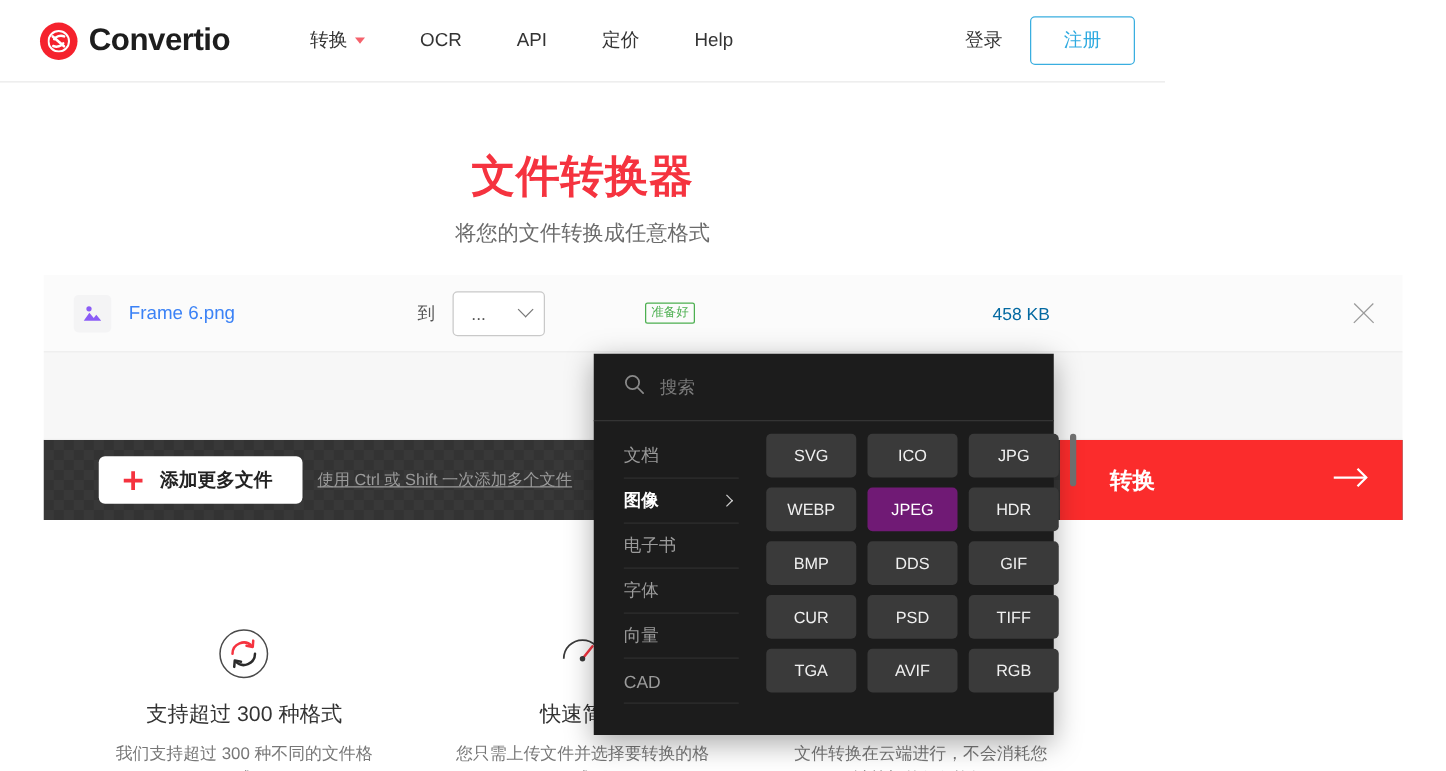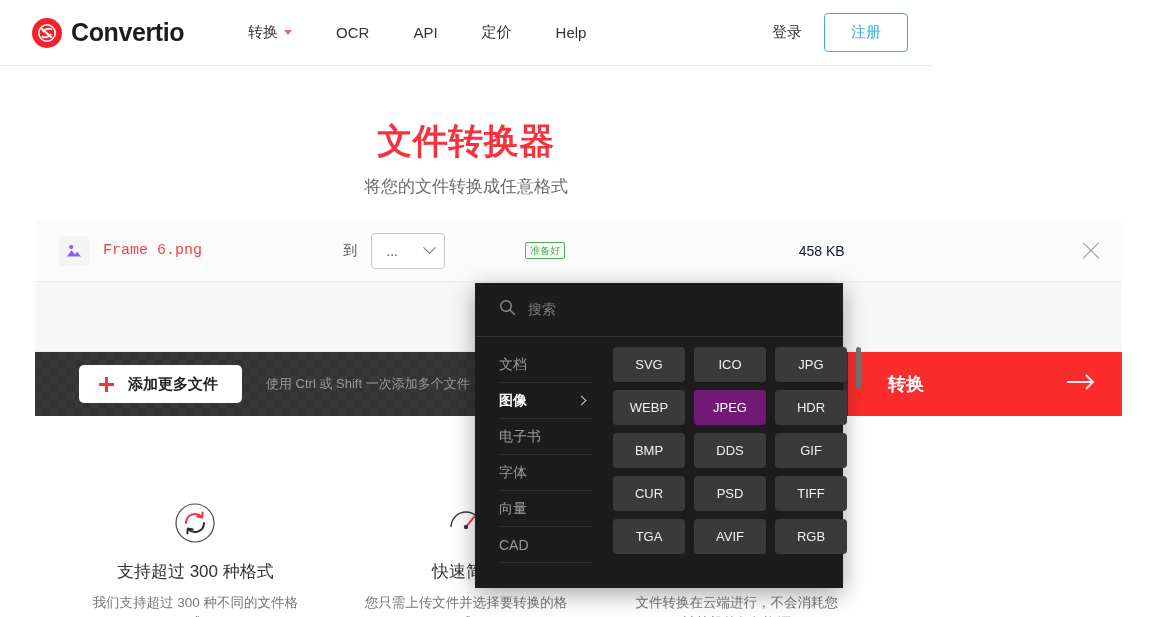--- a/index.html
+++ b/index.html
@@ -79,21 +79,21 @@
     padding: 0 18px 0 24px;
     position: relative;
     z-index: 3;
   }
   .file-icon {
     width: 30px; height: 30px; border-radius: 4px;
     background: #f4f4f5; flex: none;
     display: flex; align-items: center; justify-content: center;
     margin-right: 14px;
   }
-  .file-name { font-size: 15px; color: #ef4444; font-family: Liberation Mono, monospace; }
+  .file-name { font-size: 15px; color: #3b82f6; }
   .to-label { font-size: 14px; color: #555; margin-left: auto; }
   .format-select {
     margin-left: 14px;
     width: 74px; height: 36px;
     border: 1px solid #c9c9c9; border-radius: 4px;
     background: #fff; cursor: pointer;
     display: flex; align-items: center; justify-content: space-between;
     padding: 0 10px 0 14px;
     font-size: 14px; color: #555;
   }
@@ -103,21 +103,21 @@
     transform: rotate(45deg) translate(-2px,-2px);
   }
   .status-badge {
     margin-left: 80px;
     border: 1px solid #4caf50; color: #4caf50;
     font-size: 10px; padding: 1px 4px; border-radius: 2px;
     line-height: 13px;
   }
   .file-size {
     margin-left: auto; margin-right: 0;
-    font-size: 14px; color: #0f172a;
+    font-size: 14px; color: #0369a1;
     width: 230px; text-align: center;
   }
   .close-x {
     width: 26px; height: 26px; margin-left: auto;
     cursor: pointer; position: relative; flex: none;
   }
   .close-x:before, .close-x:after {
     content: ""; position: absolute; left: 2px; top: 12px;
     width: 22px; height: 1.4px; background: #999;
   }
@@ -151,21 +151,21 @@
   }
   .plus {
     position: relative; width: 15px; height: 15px; flex: none;
   }
   .plus:before, .plus:after {
     content: ""; position: absolute; background: #f5333f;
   }
   .plus:before { left: 0; top: 6px; width: 15px; height: 3px; }
   .plus:after  { top: 0; left: 6px; height: 15px; width: 3px; }
   .add-files-label { font-size: 15px; font-weight: bold; color: #222; }
-  .hint { font-size: 13px; color: #9a9a9a; margin-left: 24px; white-space: nowrap; }
+  .hint { font-size: 13px; color: #9a9a9a; margin-left: 12px; white-space: nowrap; text-decoration: underline; }
   .convert-btn {
     position: absolute; right: 0; top: 0; bottom: 0;
     width: 274px; background: #fb2c2c;
     display: flex; align-items: center;
     padding: 0 26px 0 40px; cursor: pointer;
   }
   .convert-label { font-size: 18px; font-weight: bold; color: #fff; }
   .arrow-right { margin-left: auto; }
 
   

